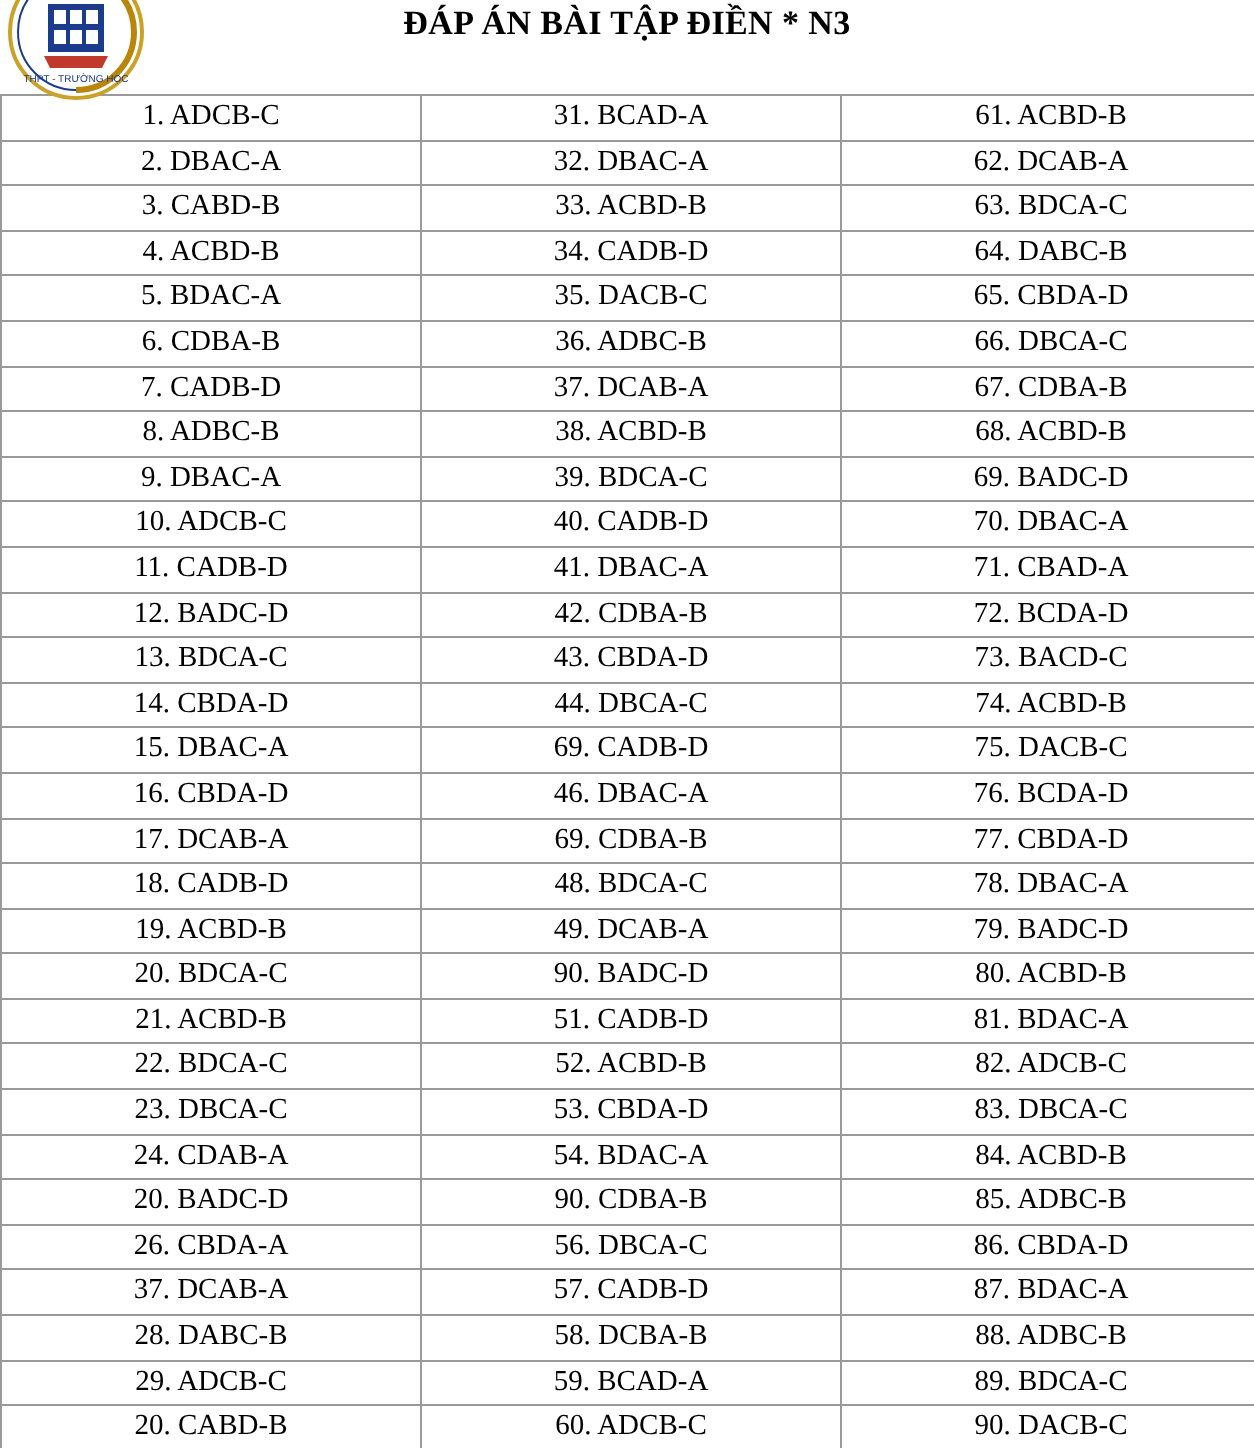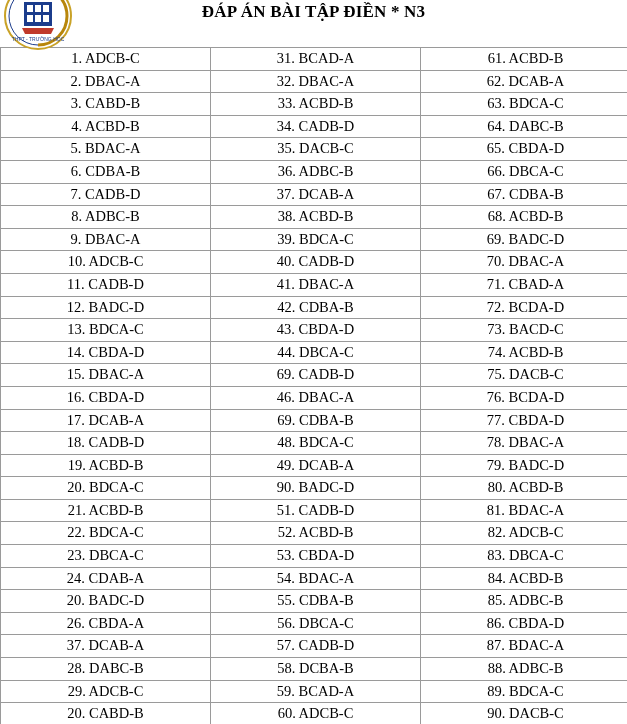--- a/index.html
+++ b/index.html
@@ -206,21 +206,21 @@
           <td class="col1">53. CBDA-D</td>
           <td class="col2">83. DBCA-C</td>
         </tr>
         <tr>
           <td class="col0">24. CDAB-A</td>
           <td class="col1">54. BDAC-A</td>
           <td class="col2">84. ACBD-B</td>
         </tr>
         <tr>
           <td class="col0">20. BADC-D</td>
-          <td class="col1">55. CDBA-B</td>
+          <td class="col1">90. CDBA-B</td>
           <td class="col2">85. ADBC-B</td>
         </tr>
         <tr>
           <td class="col0">26. CBDA-A</td>
           <td class="col1">56. DBCA-C</td>
           <td class="col2">86. CBDA-D</td>
         </tr>
         <tr>
           <td class="col0">37. DCAB-A</td>
           <td class="col1">57. CADB-D</td>

